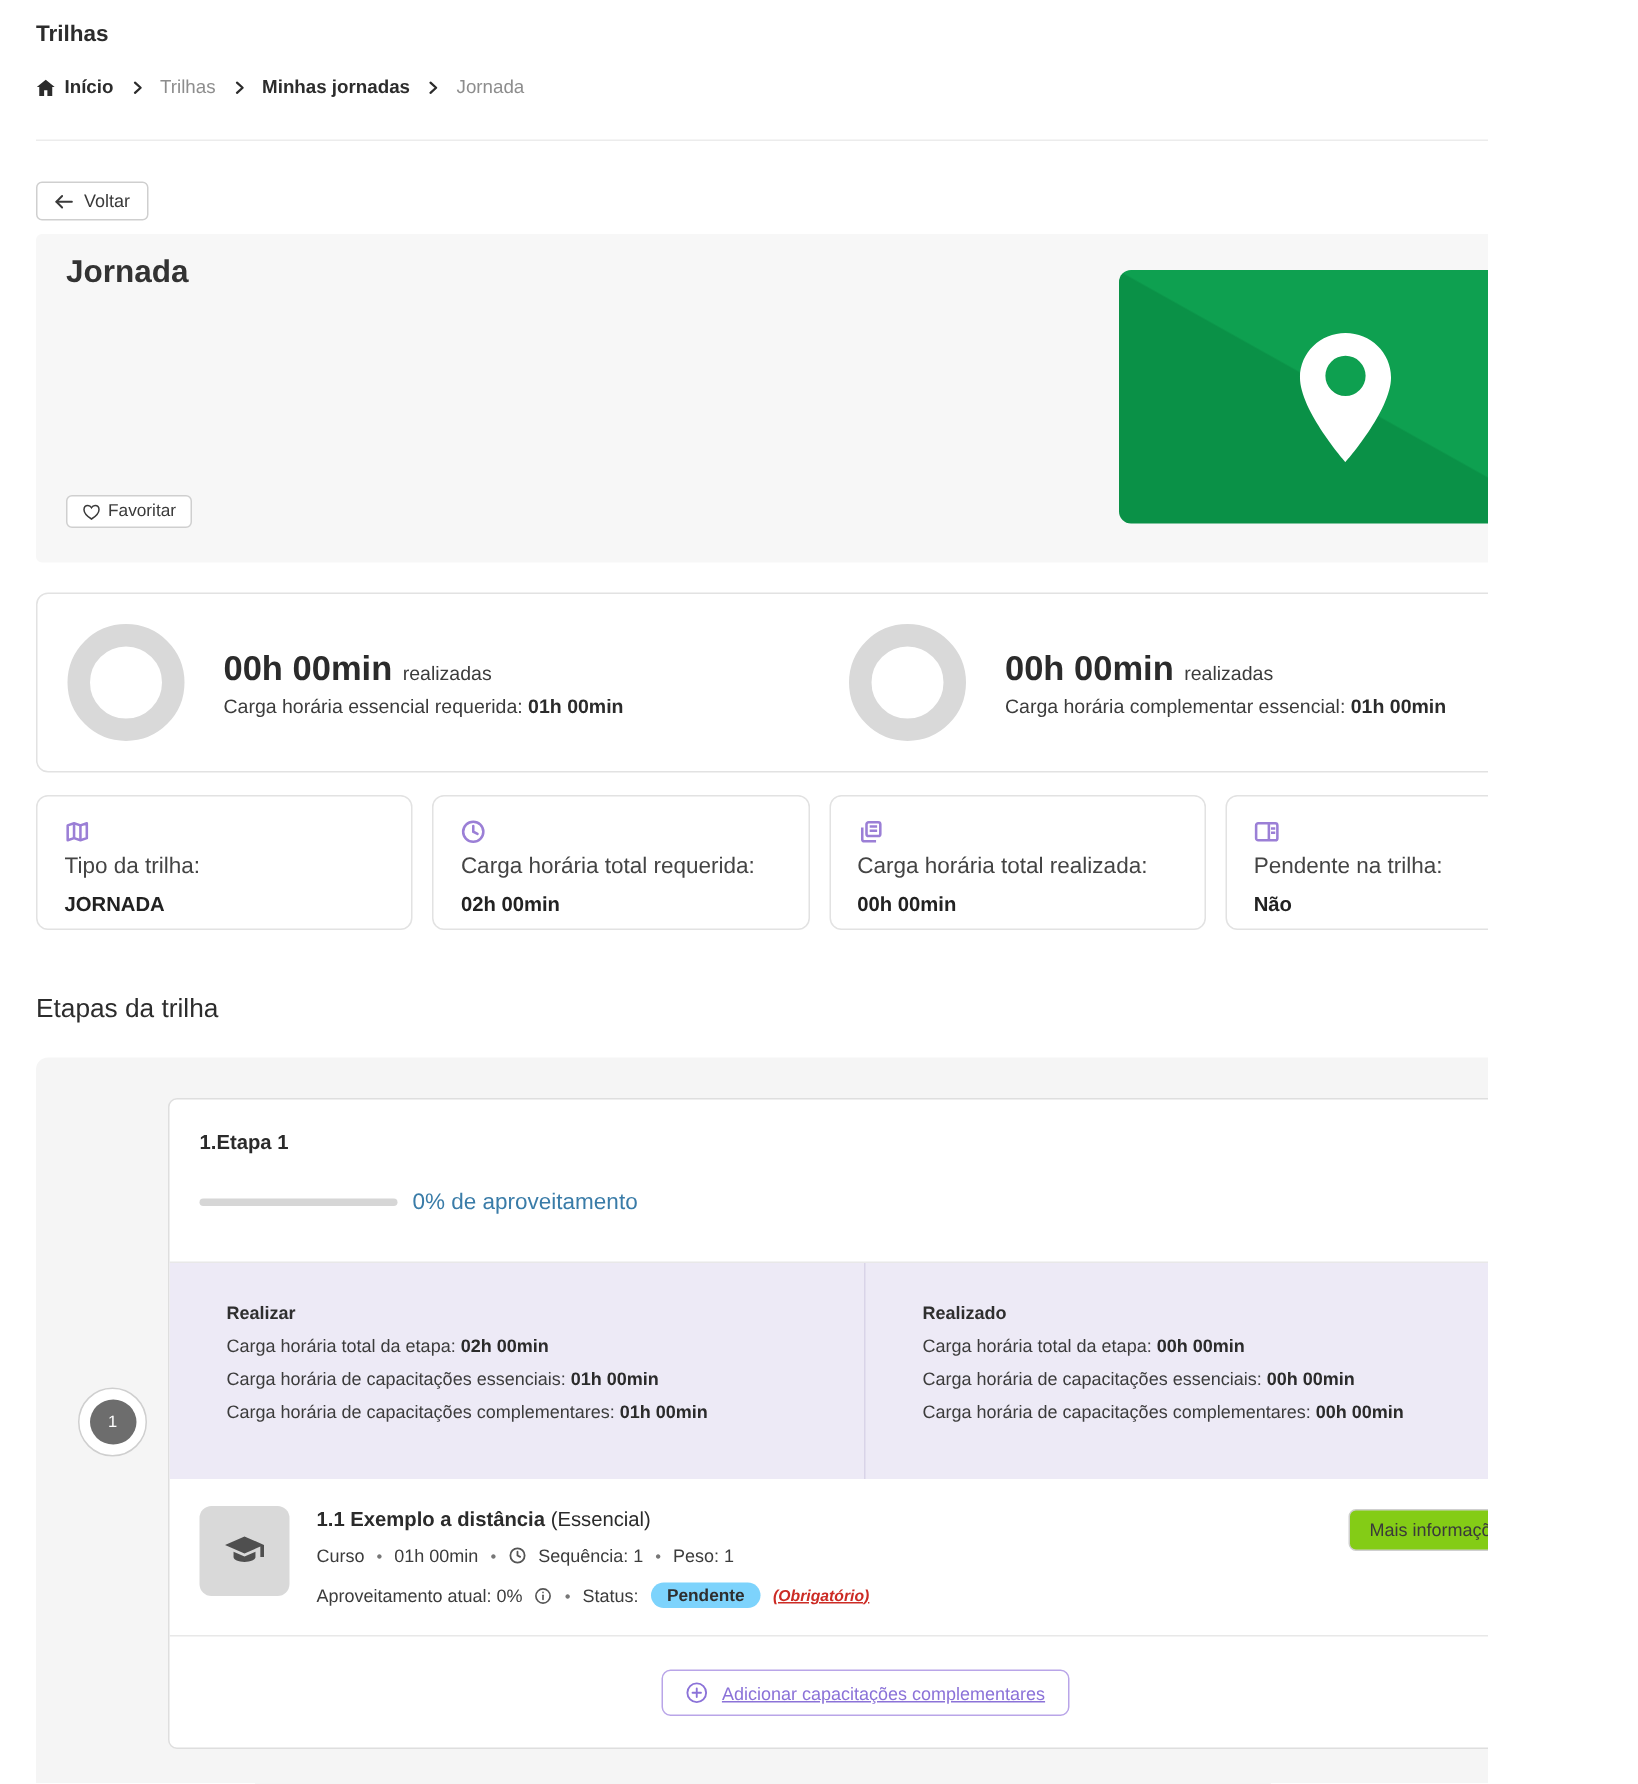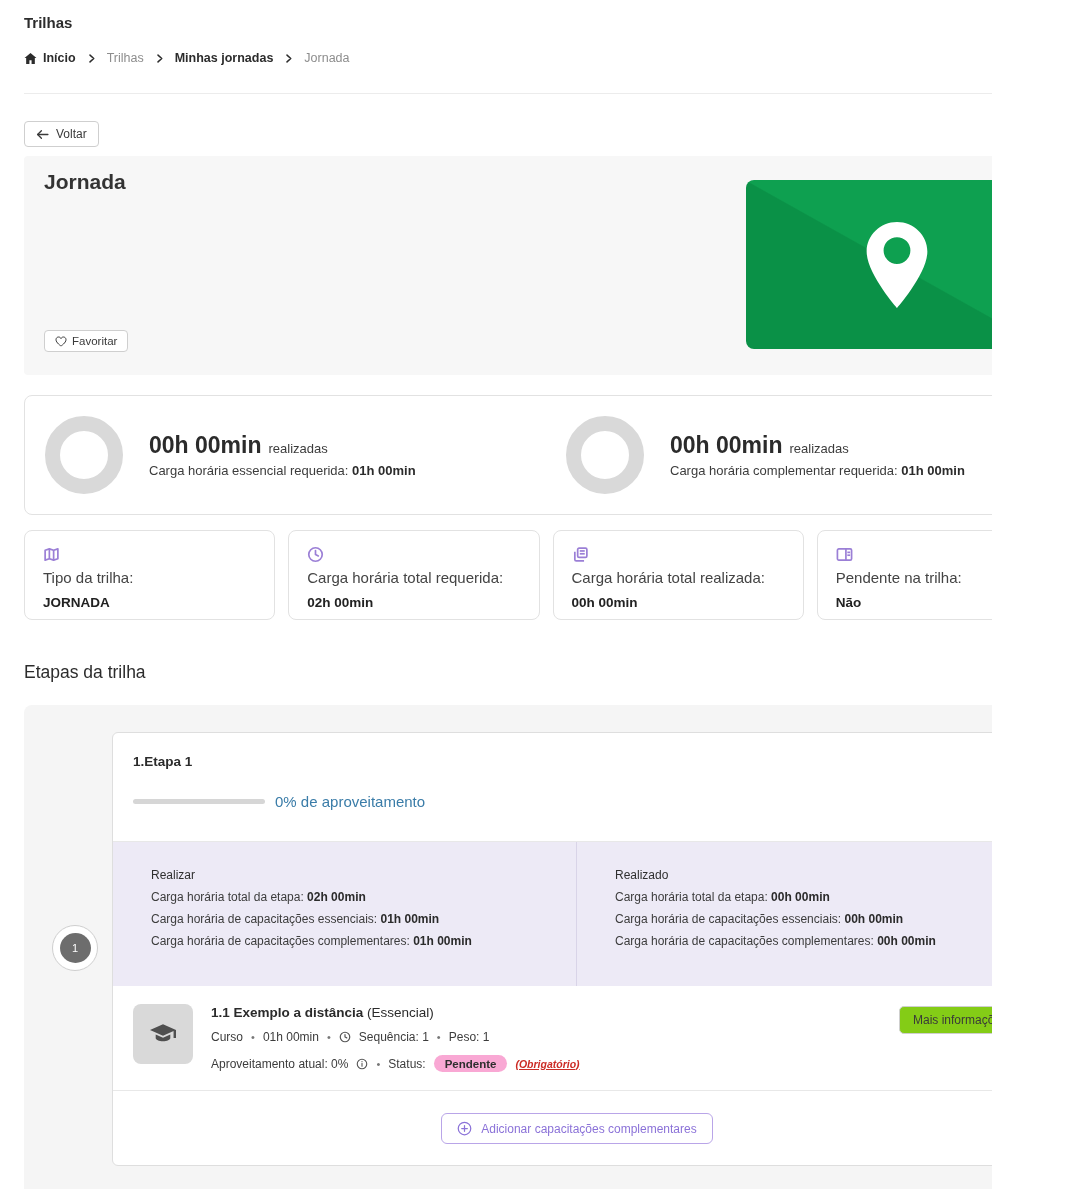--- a/index.html
+++ b/index.html
@@ -65,41 +65,41 @@
   .stage-title { position:absolute; left:20px; top:21px; font-size:13.5px; font-weight:700; color:#2b2b2b; }
   .stage-progress-row { position:absolute; left:20px; top:60px; display:flex; align-items:center; gap:10px; }
   .stage-bar { width:132px; height:5px; background:#d6d6d6; border-radius:3px; overflow:hidden; }
   .stage-bar-fill { height:100%; background:#3a7ca8; }
   .stage-progress-label { font-size:15px; color:#3a7ca8; }
   .stage-collapse { position:absolute; right:20px; top:46px; background:none; border:none; cursor:pointer; display:flex; }
 
   .stage-summary { height:144px; background:#edeaf6; display:flex; }
   .summary-col { width:50%; padding:26px 20px 0 38px; }
   .summary-col.first { border-right:1px solid #d9d4e8; }
-  .summary-title { font-size:12px; font-weight:400; color:#2f2f2f; }
+  .summary-title { font-size:12px; font-weight:700; color:#2f2f2f; }
   .summary-line { margin-top:8px; font-size:12px; color:#3c3c3c; }
   .summary-line b { color:#2b2b2b; }
 
   .stage-course { position:relative; height:105px; border-bottom:1px solid #e8e8e8; }
   .course-thumb { position:absolute; left:20px; top:18px; width:60px; height:60px; background:#d9d9d9; border-radius:8px;
     display:flex; align-items:center; justify-content:center; color:#4f4f4f; }
   .course-body { position:absolute; left:98px; top:19px; }
   .course-title { font-size:13.5px; color:#2b2b2b; }
   .course-title b { font-weight:700;margin-top:40px; }
   .course-meta { margin-top:10px; display:flex; align-items:center; gap:8px; font-size:12px; color:#3c3c3c; }
   .dot::before { content:"•"; color:#777; font-size:11px; }
   .mini-icon { display:flex; align-items:center; color:#555; }
-  .badge { background:#f9a8d4; color:#2e2e2e; font-weight:700; font-size:11.5px; padding:2.5px 11px; border-radius:10px; }
+  .badge { background:#7dd3fc; color:#2e2e2e; font-weight:700; font-size:11.5px; padding:2.5px 11px; border-radius:10px; }
   .required-tag { color:#cc2b24; font-style:italic; font-size:10.5px; font-weight:700;text-decoration:underline; }
   .more-info-btn { position:absolute; right:20px; top:20px; background:#84cc16; border:1px solid #cfcfcf; border-radius:5px;
     padding:6px 13px; font-size:12px; color:#3a3a3a; cursor:pointer; }
 
   .stage-footer { height:75px; display:flex; align-items:center; justify-content:center; }
   .add-btn { display:inline-flex; align-items:center; gap:9px; background:transparent; border:1px solid #b9a5e8;
-    border-radius:6px; padding:7px 15px; font-size:12px; color:#8b72d8; cursor:pointer; }
+    border-radius:6px; padding:7px 15px; font-size:12px; color:#8b72d8; cursor:pointer;text-decoration:underline; }
 
   svg { display:block; }
 </style>
 </head>
 <body>
 
 <div class="canvas">
 
   <div class="page-title">Trilhas</div>
 
@@ -182,21 +182,21 @@
       </div>
     </div>
     <div class="stat">
       <div class="donut"></div>
       <div>
         <div class="stat-value-row">
           <span class="stat-value">00h 00min</span>
           <span class="stat-suffix">realizadas</span>
         </div>
         <div class="stat-required">
-          <span>Carga horária complementar requerida:</span>
+          <span>Carga horária complementar essencial:</span>
           <b>01h 00min</b>
         </div>
       </div>
     </div>
   </section>
 
   <section class="info-row">
     <div class="info-card">
       <div class="info-icon">
         <svg width="17" height="17" viewBox="0 0 24 24" fill="none" stroke="#9b7fd6" stroke-width="2.4" stroke-linejoin="round">

